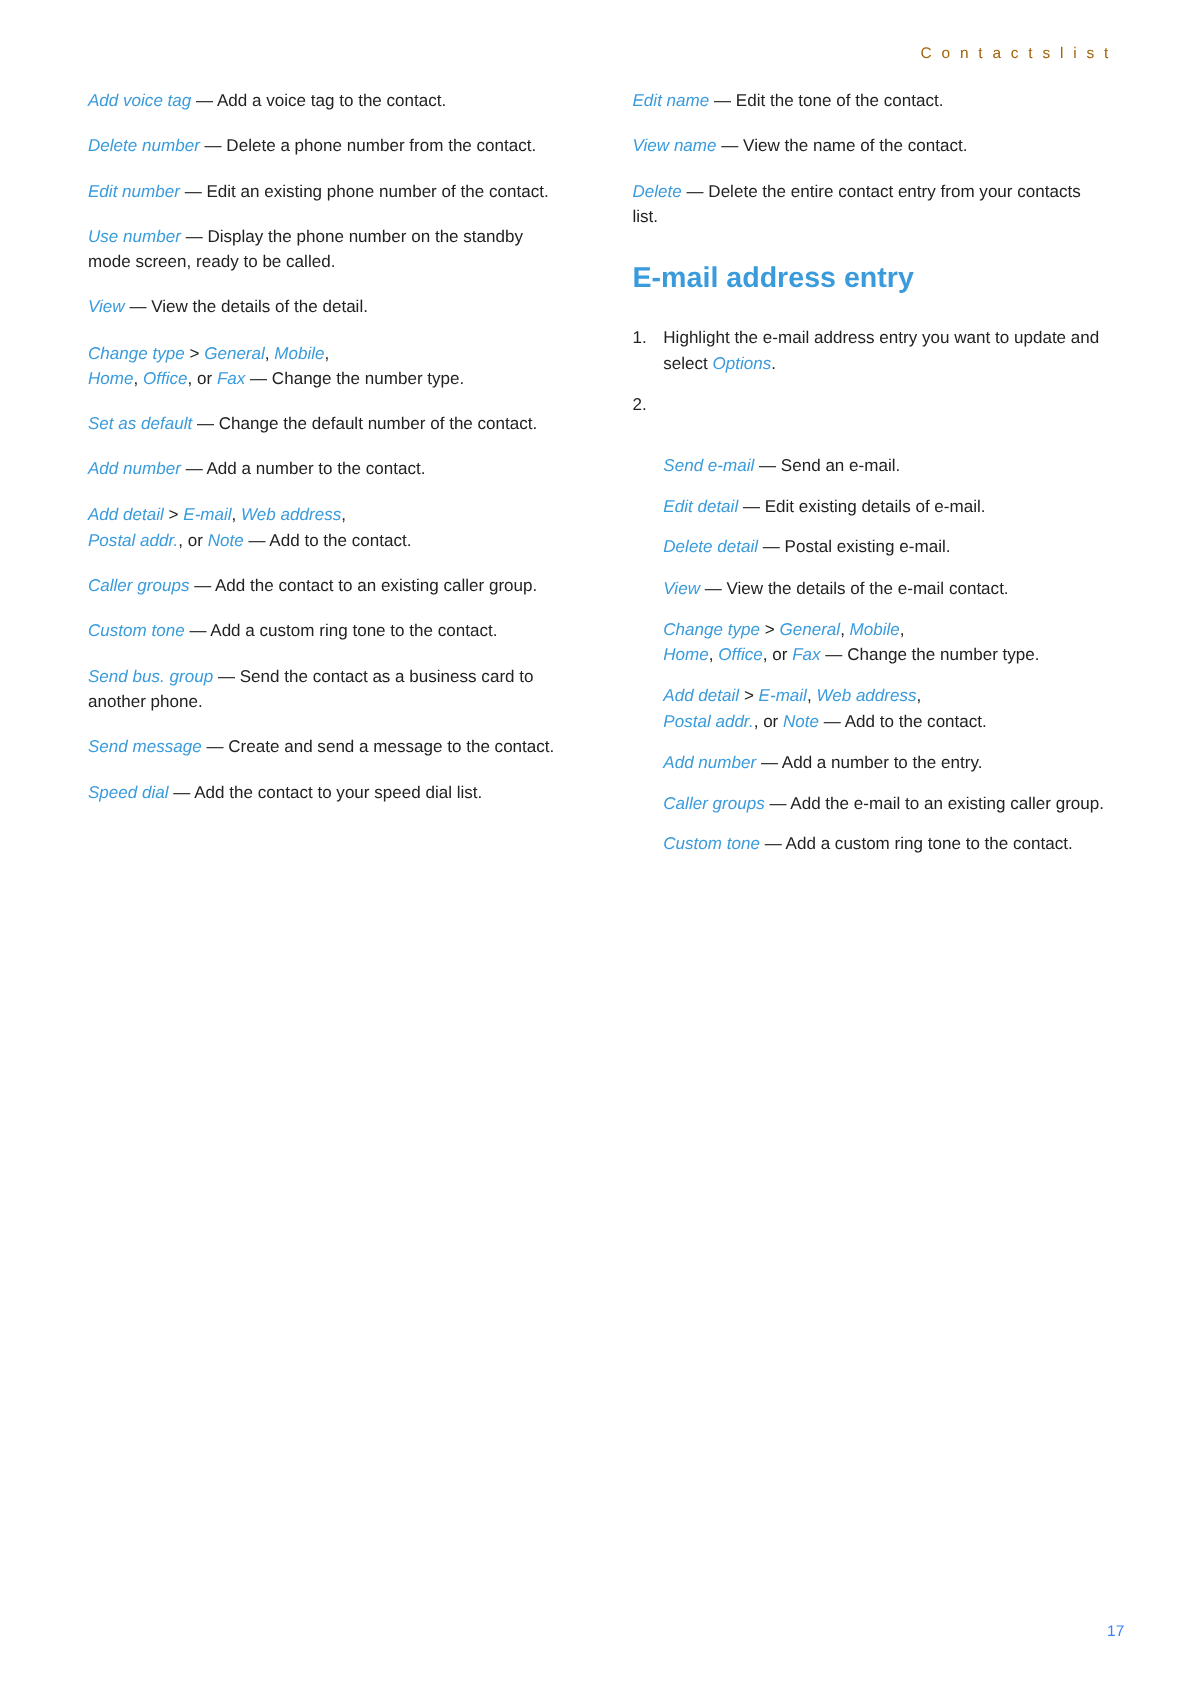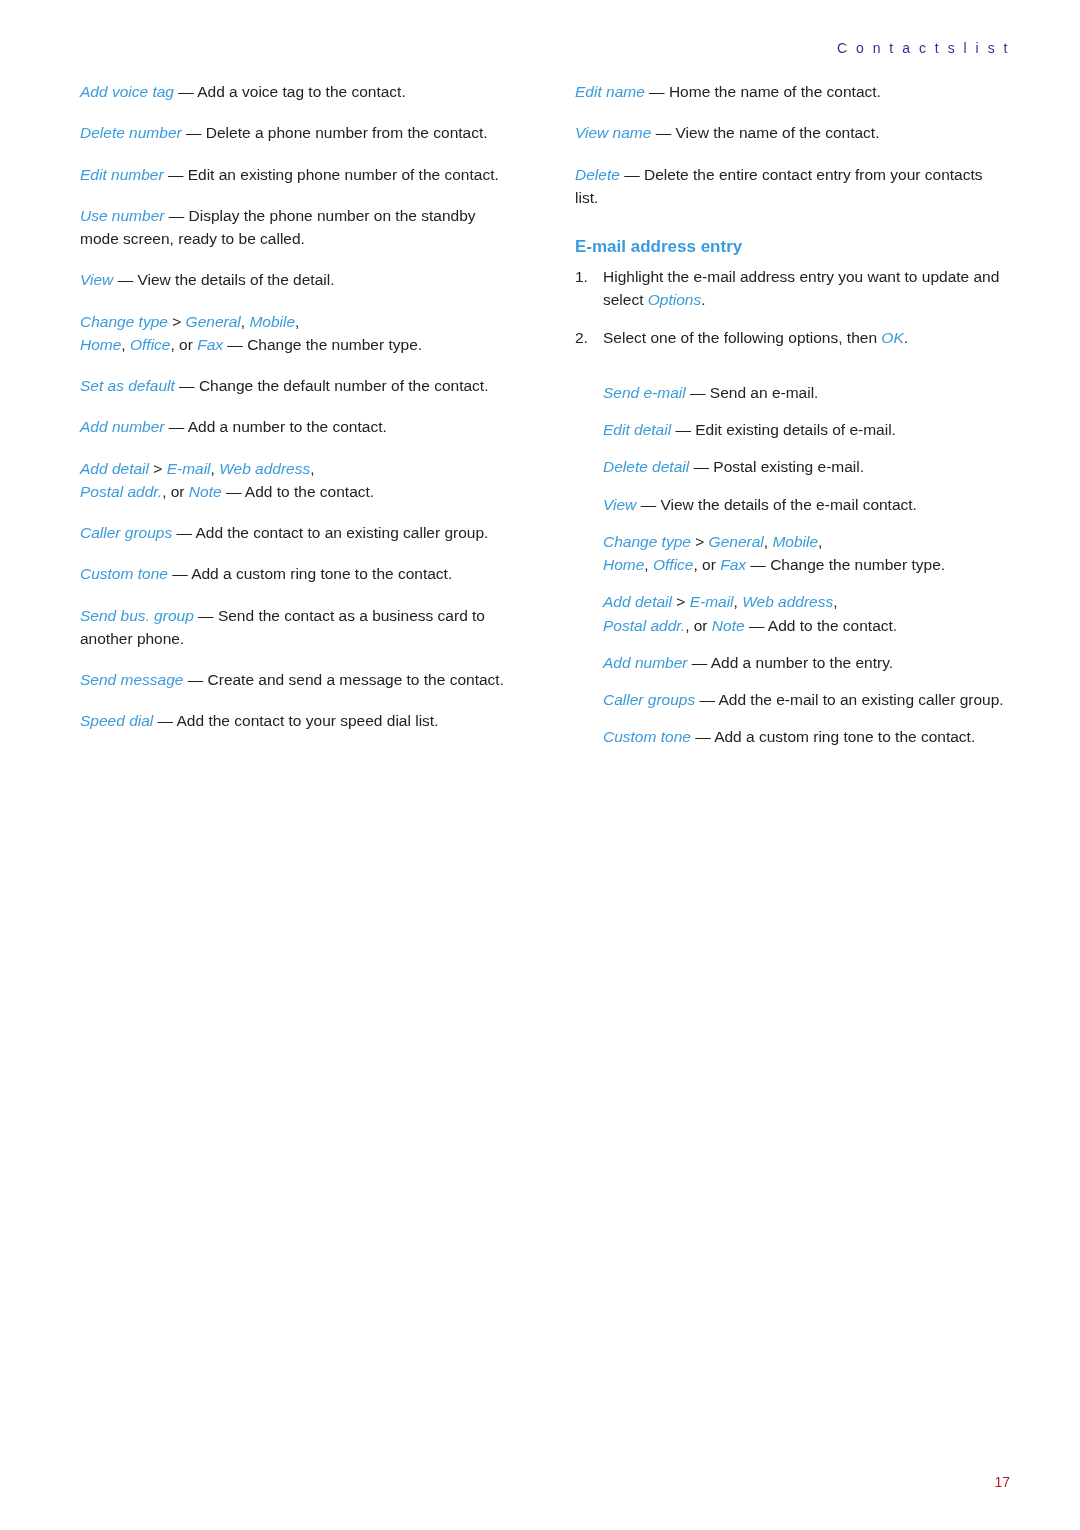--- a/index.html
+++ b/index.html
@@ -23,29 +23,29 @@
       padding: 60px 70px 60px 80px;
       position: relative;
     }
 
     .header {
       position: absolute;
       top: 40px;
       right: 70px;
       letter-spacing: 0.18em;
       font-size: 14px;
-      color: #4c1d95;
+      color: #a16207;
     }
 
     .page-number {
       position: absolute;
       bottom: 40px;
-      right: 70px;
+      right: 58px;
       font-size: 14px;
-      color: #b91c1c;
+      color: #3b82f6;
     }
 
     .content-area {
       display: grid;
       grid-template-columns: 1fr 1fr;
       gap: 0 60px;
       margin-top: 20px;
     }
 
     .left-column {
@@ -63,24 +63,24 @@
       color: #222;
     }
 
     .entry-term {
       color: #3a9bdc;
       font-style: italic;
       font-weight: normal;
     }
 
     .section-heading {
-      font-size: 17px;
+      font-size: 26px;
       font-weight: bold;
       color: #3a9bdc;
-      margin-bottom: 8px;
+      margin-bottom: 28px;
       margin-top: 10px;
     }
 
     .numbered-list {
       list-style: none;
       padding: 0;
     }
 
     .numbered-list li {
       margin-bottom: 14px;
@@ -201,21 +201,21 @@
         <span class="entry-term">Speed dial</span>
         <span> — Add the contact to your speed dial list.</span>
       </div>
 
     </div>
 
     <div class="right-column">
 
       <div class="entry">
         <span class="entry-term">Edit name</span>
-        <span> — Home the name of the contact.</span>
+        <span> — Edit the tone of the contact.</span>
       </div>
 
       <div class="entry">
         <span class="entry-term">View name</span>
         <span> — View the name of the contact.</span>
       </div>
 
       <div class="entry">
         <span class="entry-term">Delete</span>
         <span> — Delete the entire contact entry from your contacts list.</span>
@@ -225,21 +225,20 @@
         <div class="section-heading">E-mail address entry</div>
 
         <ol class="numbered-list">
           <li>
             <span class="num">1.</span>
             <span>Highlight the e-mail address entry you want to update and select <span class="entry-term">Options</span>.</span>
           </li>
           <li style="flex-direction: column;">
             <div style="display:flex; gap:8px;">
               <span class="num">2.</span>
-              <span>Select one of the following options, then <span class="entry-term">OK</span>.</span>
             </div>
 
             <div class="sub-entries">
 
               <div class="sub-entry">
                 <span class="entry-term">Send e-mail</span>
                 <span> — Send an e-mail.</span>
               </div>
 
               <div class="sub-entry">

